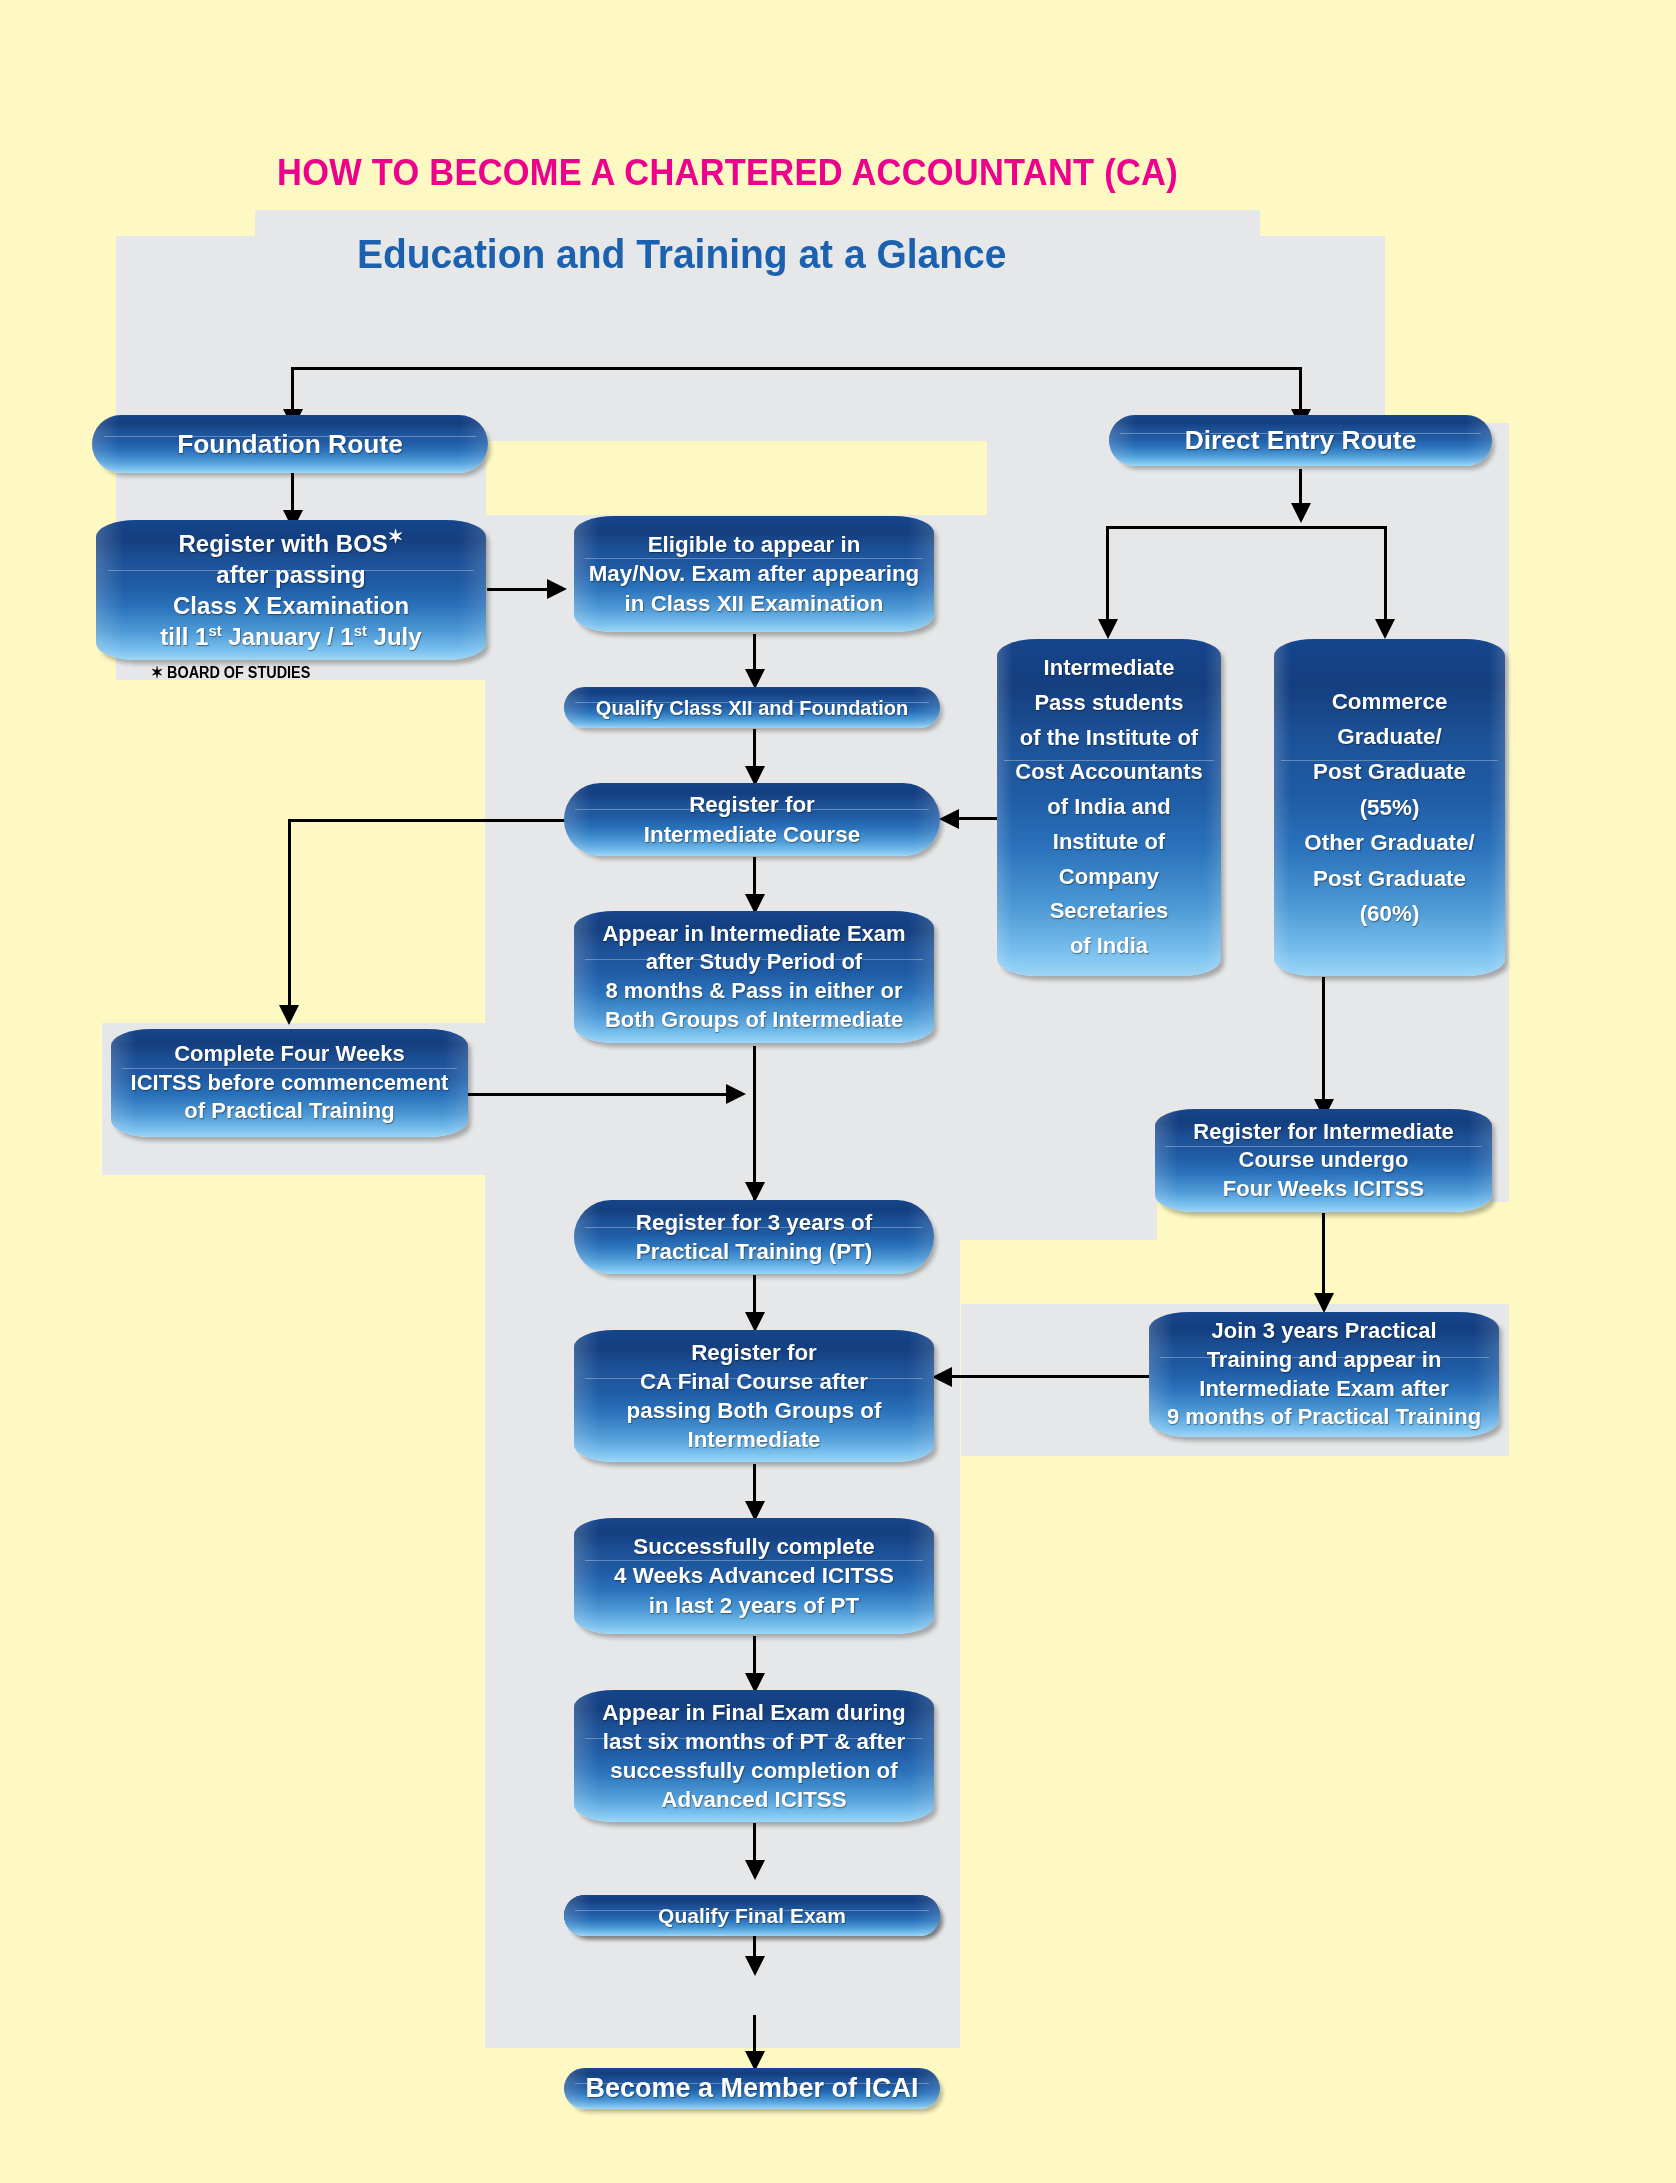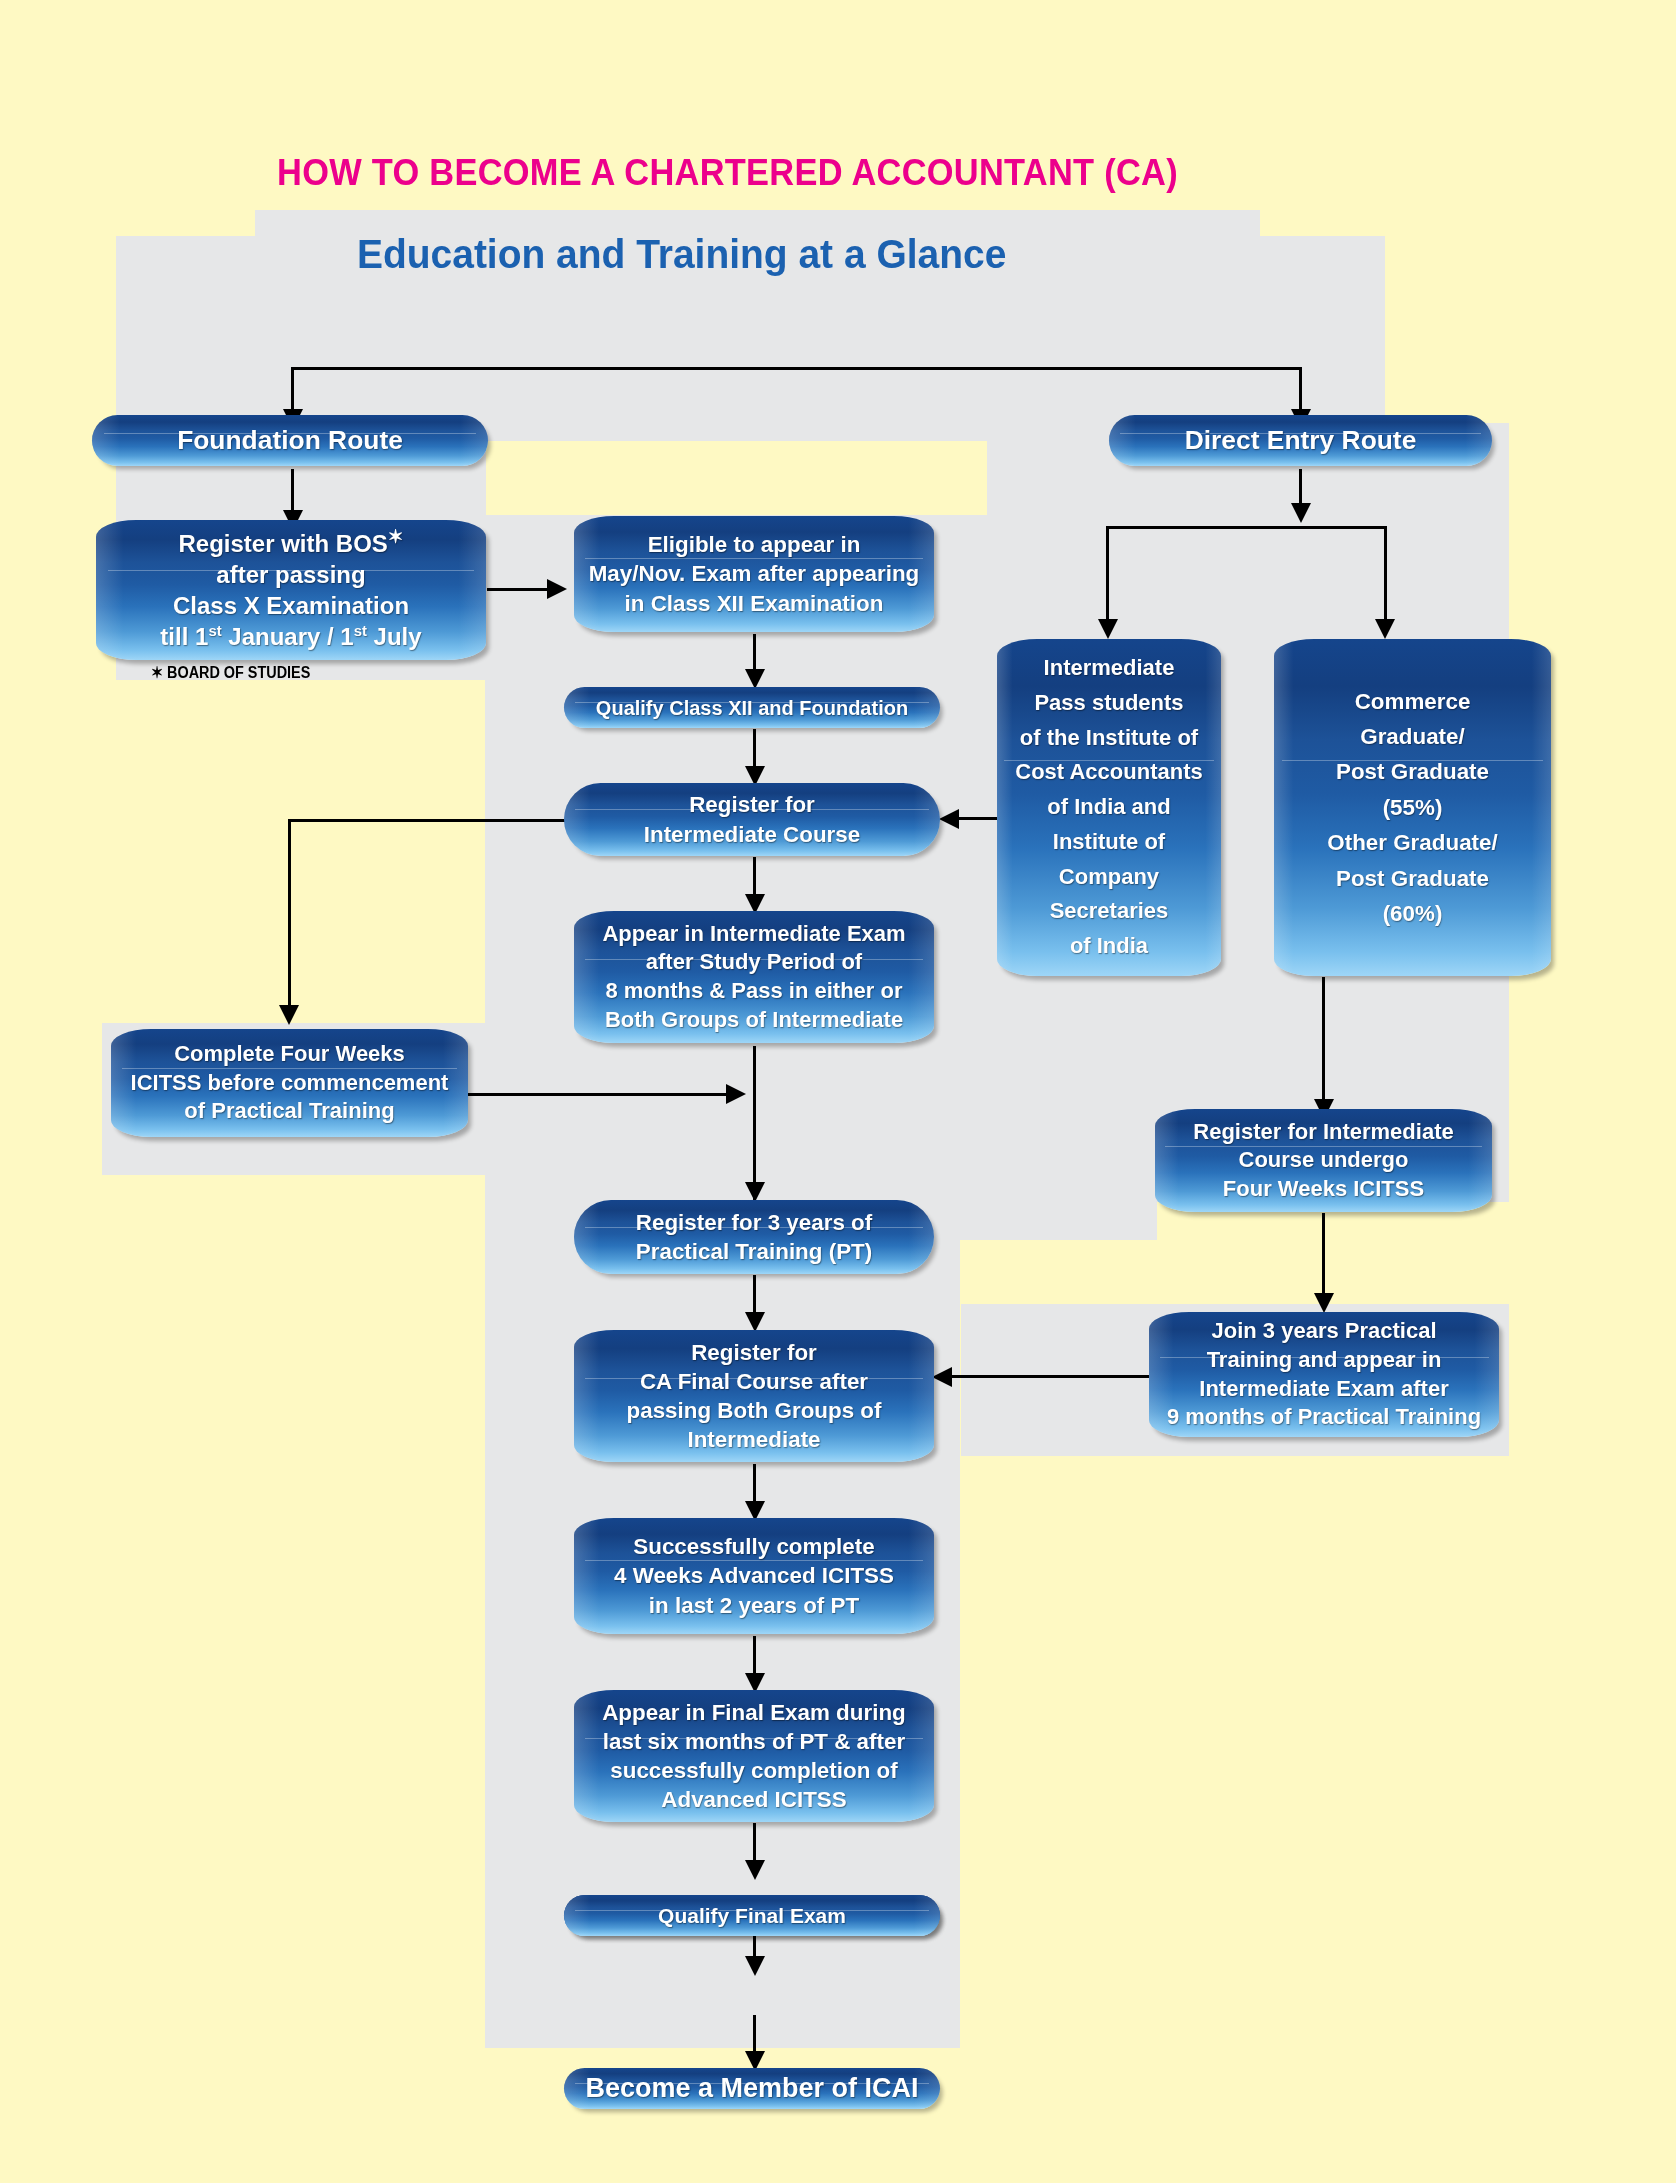--- a/index.html
+++ b/index.html
@@ -188,21 +188,21 @@
 
   <div class="title-main" style="left:277px; top:152px;">HOW TO BECOME A CHARTERED ACCOUNTANT (CA)</div>
   <div class="title-sub" style="left:357px; top:231px;">Education and Training at a Glance</div>
 
   <div class="hline" style="left:291px; top:367px; width:1011px;"></div>
   <div class="vline" style="left:291px; top:367px; height:46px;"></div>
   <div class="arrow-down" style="left:283px; top:409px;"></div>
   <div class="vline" style="left:1299px; top:367px; height:46px;"></div>
   <div class="arrow-down" style="left:1291px; top:409px;"></div>
 
-  <div class="node pill" style="left:92px; top:415px; width:396px; height:51px; font-size:26.4px;">
+  <div class="node pill" style="left:92px; top:415px; width:396px; height:58px; font-size:26.4px;">
     <span>Foundation Route</span>
   </div>
 
   <div class="vline" style="left:291px; top:469px; height:46px;"></div>
   <div class="arrow-down" style="left:283px; top:510px;"></div>
 
   <div class="node barrel" style="left:96px; top:520px; width:390px; height:140px; font-size:24px; flex-direction:column; justify-content:center;">
     <span>
       <span>Register with BOS</span><span class="star">✶</span>
     </span>
@@ -338,21 +338,21 @@
 Pass students
 of the Institute of
 Cost Accountants
 of India and
 Institute of
 Company
 Secretaries
 of India</span>
   </div>
 
-  <div class="node barrel" style="left:1274px; top:639px; width:277px; height:337px; font-size:22.4px; white-space:pre-line; line-height:1.58;">
+  <div class="node barrel" style="left:1274px; top:639px; width:231px; height:337px; font-size:22.4px; white-space:pre-line; line-height:1.58;">
     <span>Commerce
 Graduate/
 Post Graduate
 (55%)
 Other Graduate/
 Post Graduate
 (60%)</span>
   </div>
 
   <div class="hline" style="left:957px; top:817px; width:53px;"></div>

